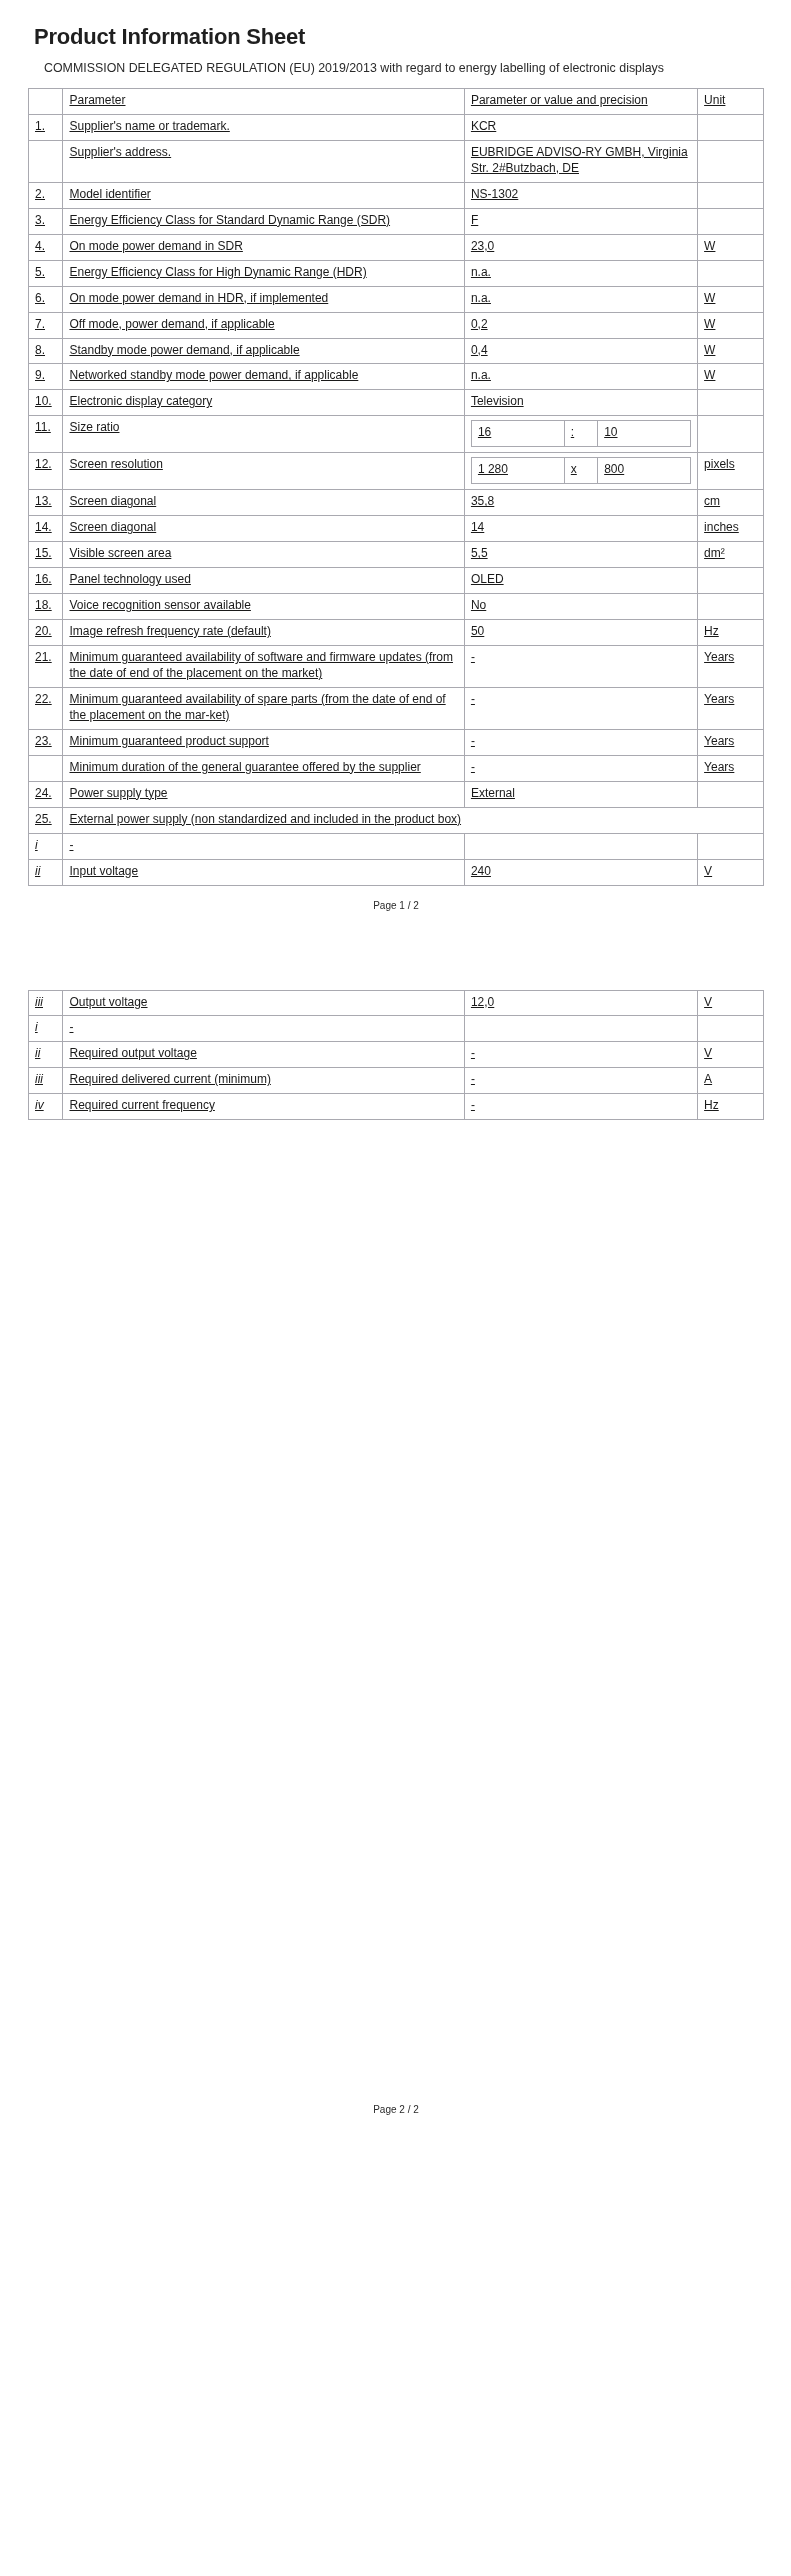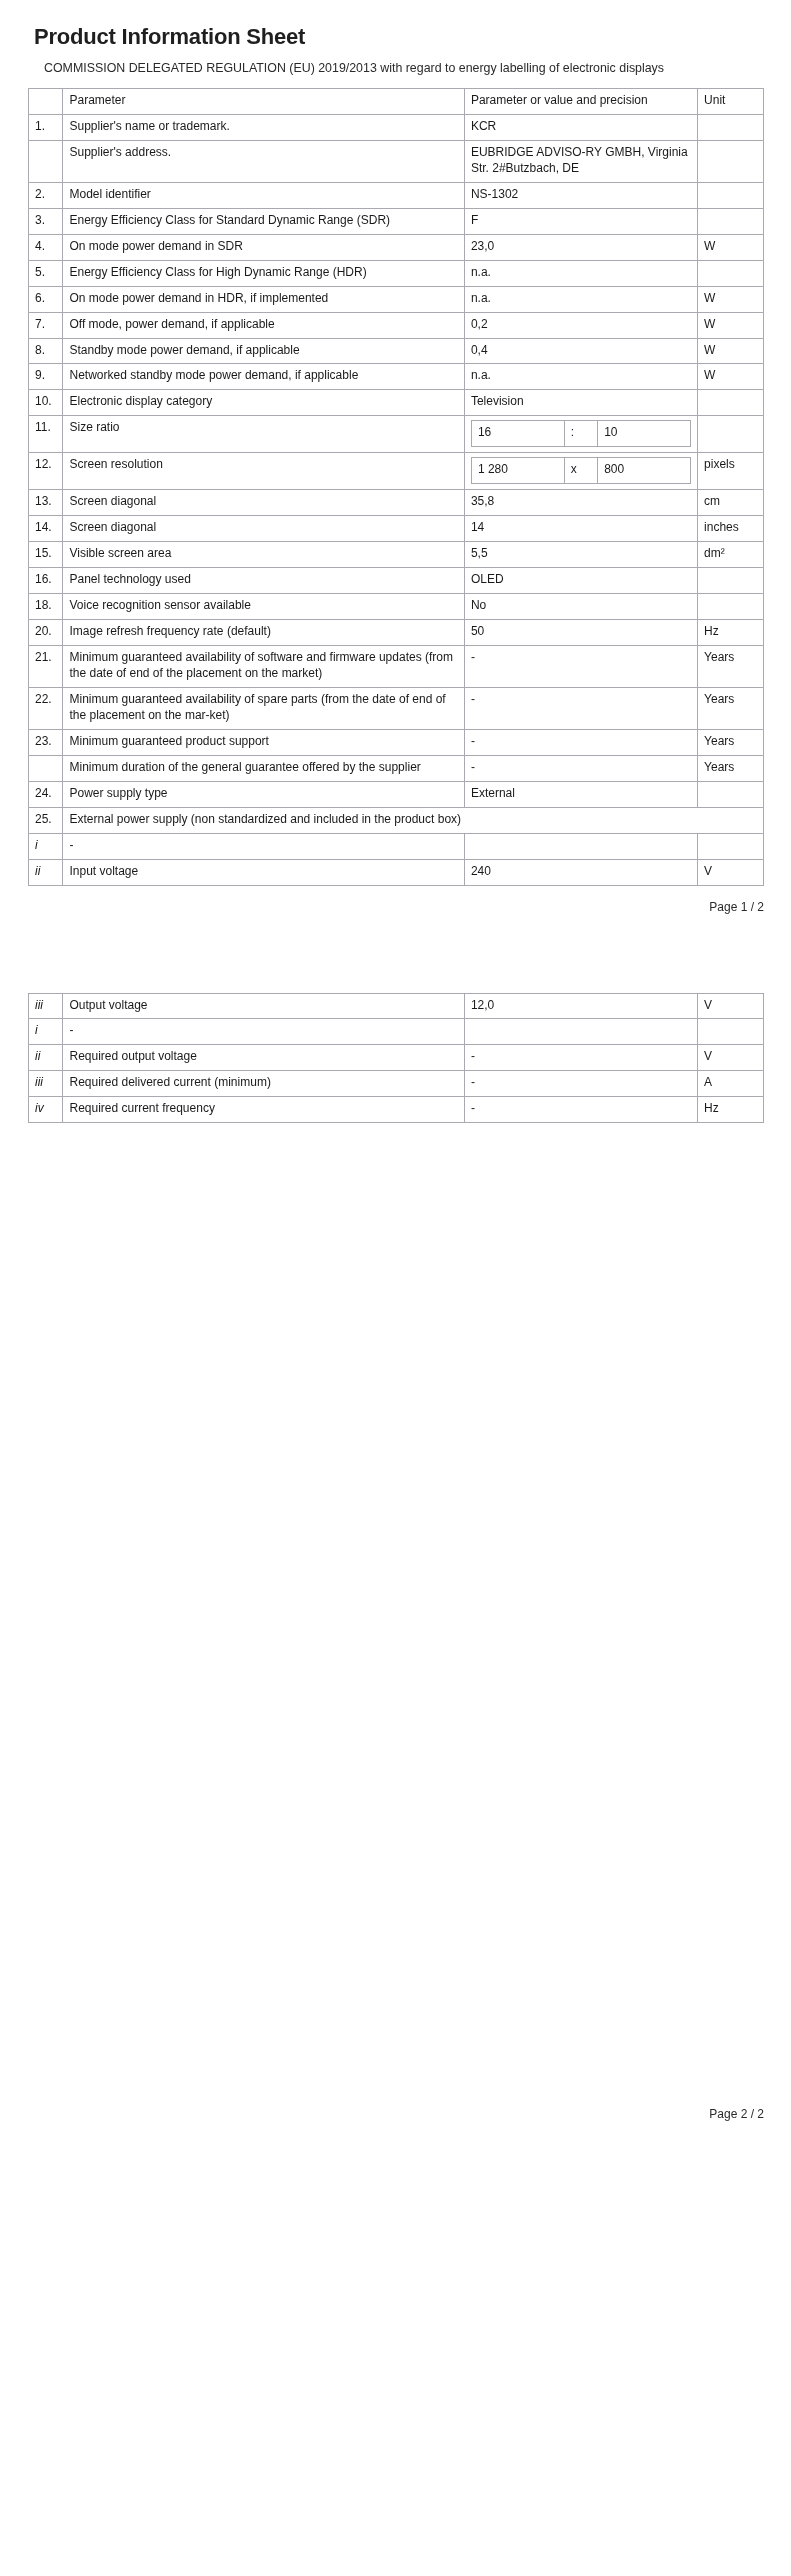--- a/index.html
+++ b/index.html
@@ -35,20 +35,21 @@
     line-height: 1.45;
     color: #2a2a2a;
     margin: 0 0 10px 16px;
     max-width: 693px;
   }
   table.pis {
     border-collapse: collapse;
     width: 736px;
     table-layout: fixed;
     font-size: 12px;
+    text-decoration: underline;
   }
   table.pis td, table.pis th {
     border: 1px solid #a9a9b0;
     padding: 4px 6px 5px 6px;
     vertical-align: top;
     line-height: 1.33;
     font-weight: normal;
     text-align: left;
     color: #1a1a1a;
   }
@@ -76,22 +77,22 @@
     padding: 0;
     font-size: 12px;
     line-height: 1.33;
   }
   .ratio-a { width: 44%; text-align: right; padding-right: 10px;}
   .ratio-s { width: 12%; text-align: center; }
   .ratio-b { width: 44%; text-align: right; padding-right: 4px;}
   td.tight { padding-left: 0; padding-right: 0; }
   .page-footer {
     width: 736px;
-    text-align: right;
-    font-size: 12px;
+    text-align: center;
+    font-size: 10px;
     color: #2a2a2a;
     margin-top: 14px;
     padding-right: 2px;
   }
   .gap {
     height: 59px;
   }
   .spacer-bottom { height: 40px; }
   .tail-space { height: 970px; }
 </style>

